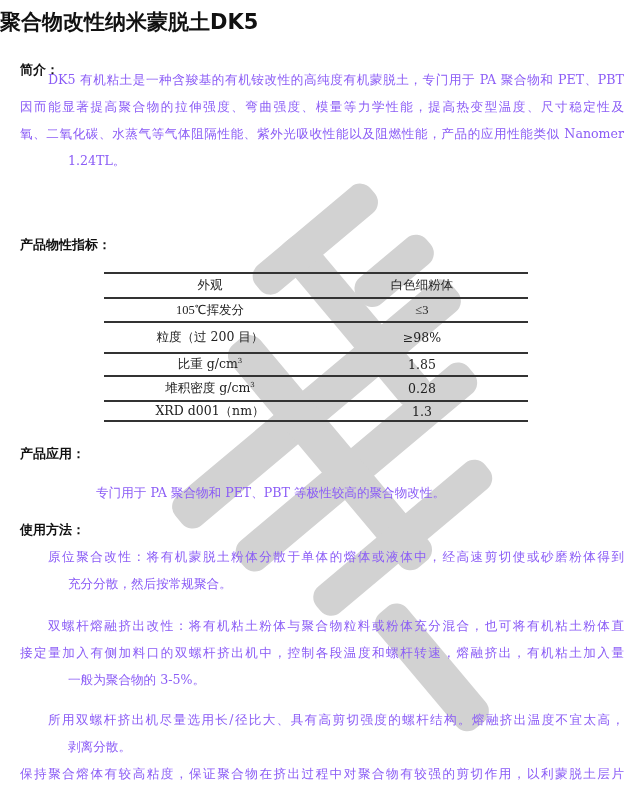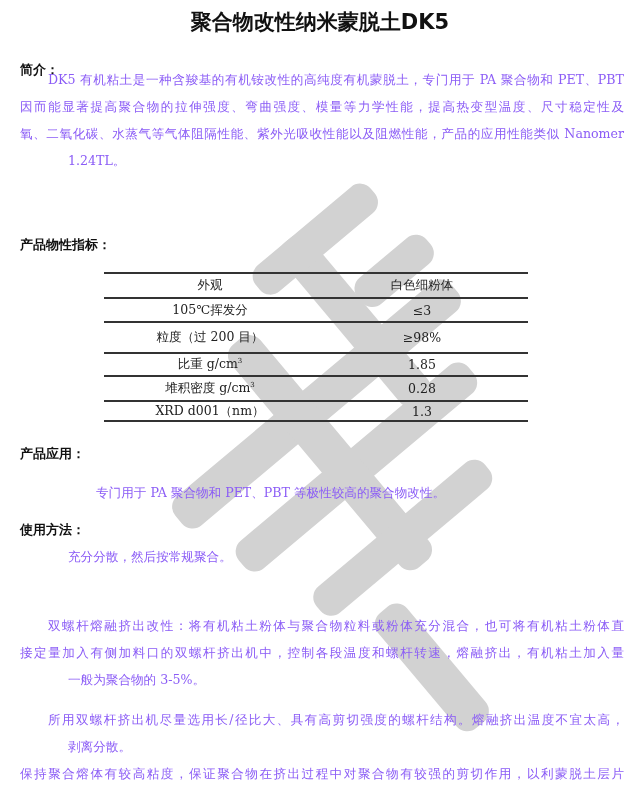--- a/index.html
+++ b/index.html
@@ -28,21 +28,20 @@
       width: 640px;
       height: 796px;
       z-index: 1;
       pointer-events: none;
     }
     .doc-title {
       position: absolute;
       left: 0;
       width: 640px;
       top: 8px;
-      text-align: center;
       font-family: "DejaVu Sans", "Liberation Sans", sans-serif;
       font-weight: bold;
       font-size: 21px;
       letter-spacing: 0px;
       color: #111;
     }
     .section-heading {
       position: absolute;
       left: 20px;
       font-family: "DejaVu Sans", "Liberation Sans", sans-serif;
@@ -117,21 +116,21 @@
     <span class="line last">1.24TL。</span>
   </div>
 
   <div class="section-heading" style="top:236px;">产品物性指标：</div>
   <table class="spec-table">
     <tbody>
         <tr style="height:25px;margin-top:8px;">
       <td class="c1">外观</td>
       <td class="c2">白色细粉体</td>
     </tr>
-    <tr style="height:24px;">
+    <tr style="height:24px;font-family:Liberation Serif, serif;">
       <td class="c1">105℃挥发分</td>
       <td class="c2">≤3</td>
     </tr>
     <tr style="height:31px;">
       <td class="c1">粒度（过 200 目）</td>
       <td class="c2">≥98%</td>
     </tr>
     <tr style="height:23px;">
       <td class="c1"><span>比重 g/cm</span><sup>3</sup></td>
       <td class="c2">1.85</td>
@@ -148,20 +147,21 @@
     </table>
 
   <div class="section-heading" style="top:445px;">产品应用：</div>
   <div class="para" style="top:479px;">
     <span class="line last" style="padding-left:28px;">专门用于 PA 聚合物和 PET、PBT 等极性较高的聚合物改性。</span>
   </div>
 
   <div class="section-heading" style="top:521px;">使用方法：</div>
 
   <div class="para" style="top:543px;">
+    <span class="line" style="padding-left:28px;">原位聚合改性：将有机蒙脱土粉体分散于单体的熔体或液体中，经高速剪切使或砂磨粉体得到</span>
     <span class="line last">充分分散，然后按常规聚合。</span>
   </div>
 
   <div class="para" style="top:612px;">
     <span class="line" style="padding-left:28px;">双螺杆熔融挤出改性：将有机粘土粉体与聚合物粒料或粉体充分混合，也可将有机粘土粉体直</span>
     <span class="line">接定量加入有侧加料口的双螺杆挤出机中，控制各段温度和螺杆转速，熔融挤出，有机粘土加入量</span>
     <span class="line last">一般为聚合物的 3-5%。</span>
   </div>
 
   <div class="para" style="top:706px;">

